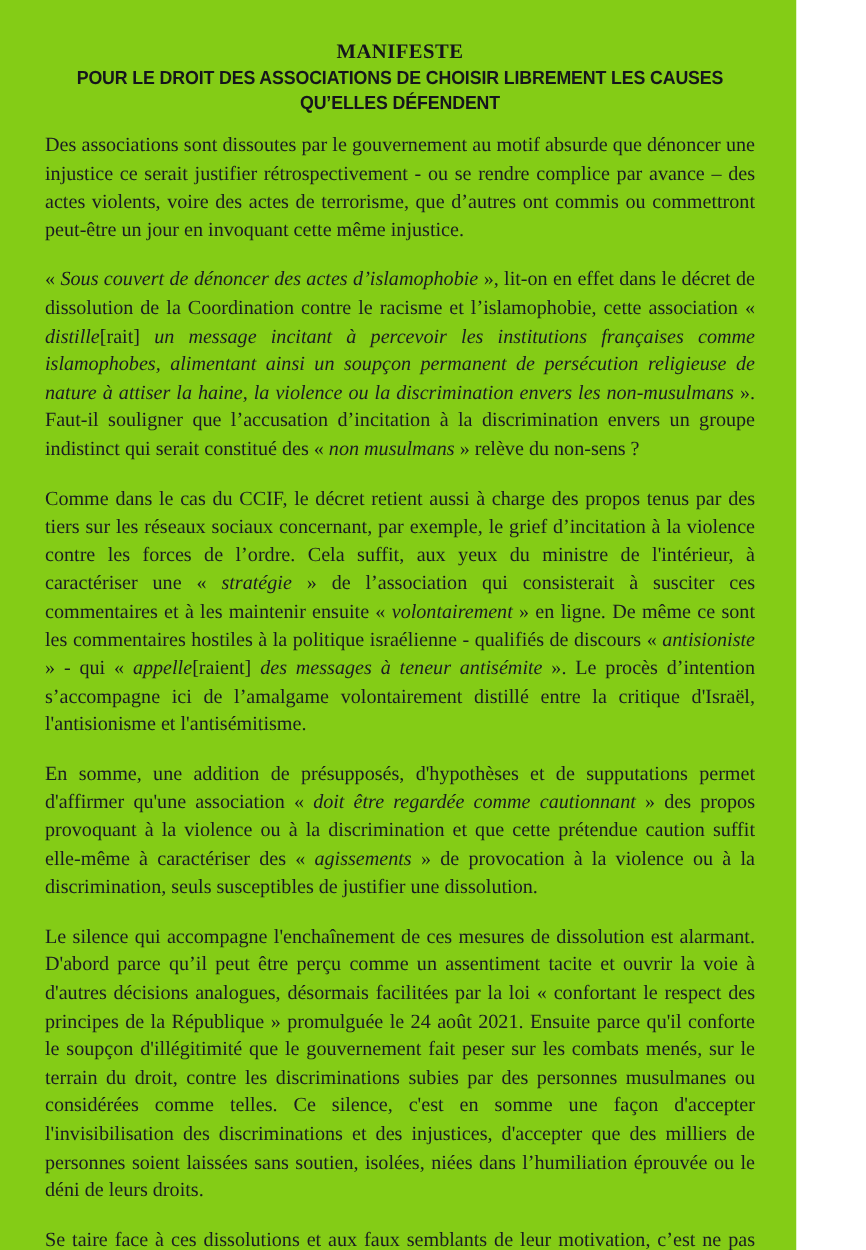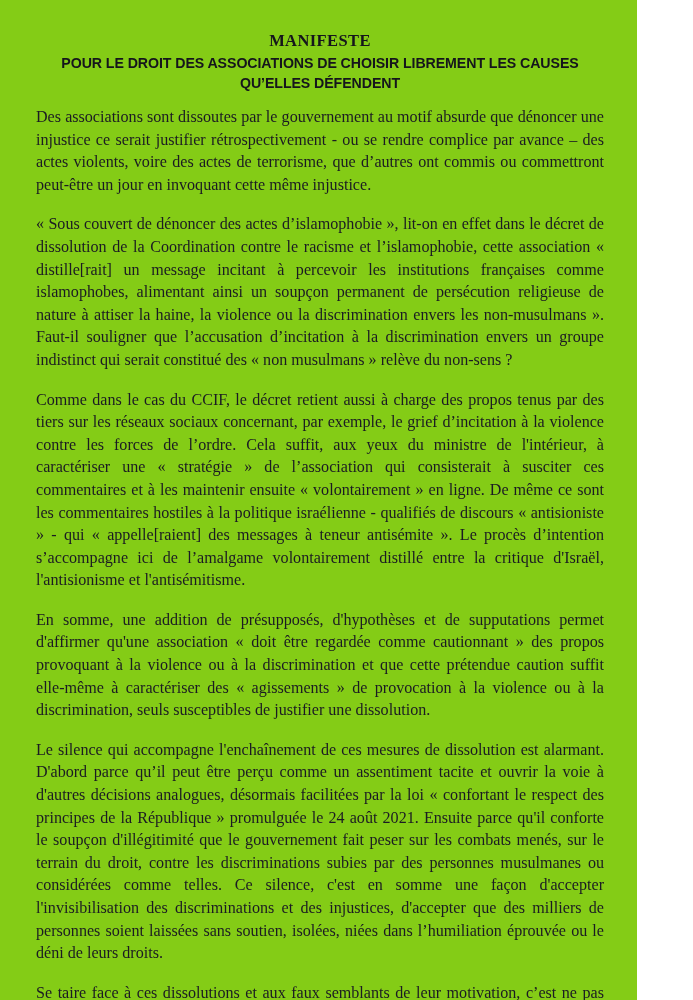--- a/index.html
+++ b/index.html
@@ -57,20 +57,21 @@
     text-align: justify;
     text-justify: inter-word;
   }
   .body-copy p {
     margin: 0 0 17px 0;
   }
   .body-copy p:last-child {
     margin-bottom: 0;
   }
   .it {
+    font-style: italic;
   }
   .rm {
     font-style: normal;
   }
 </style>
 </head>
 <body>
 
 <div class="page">
 

